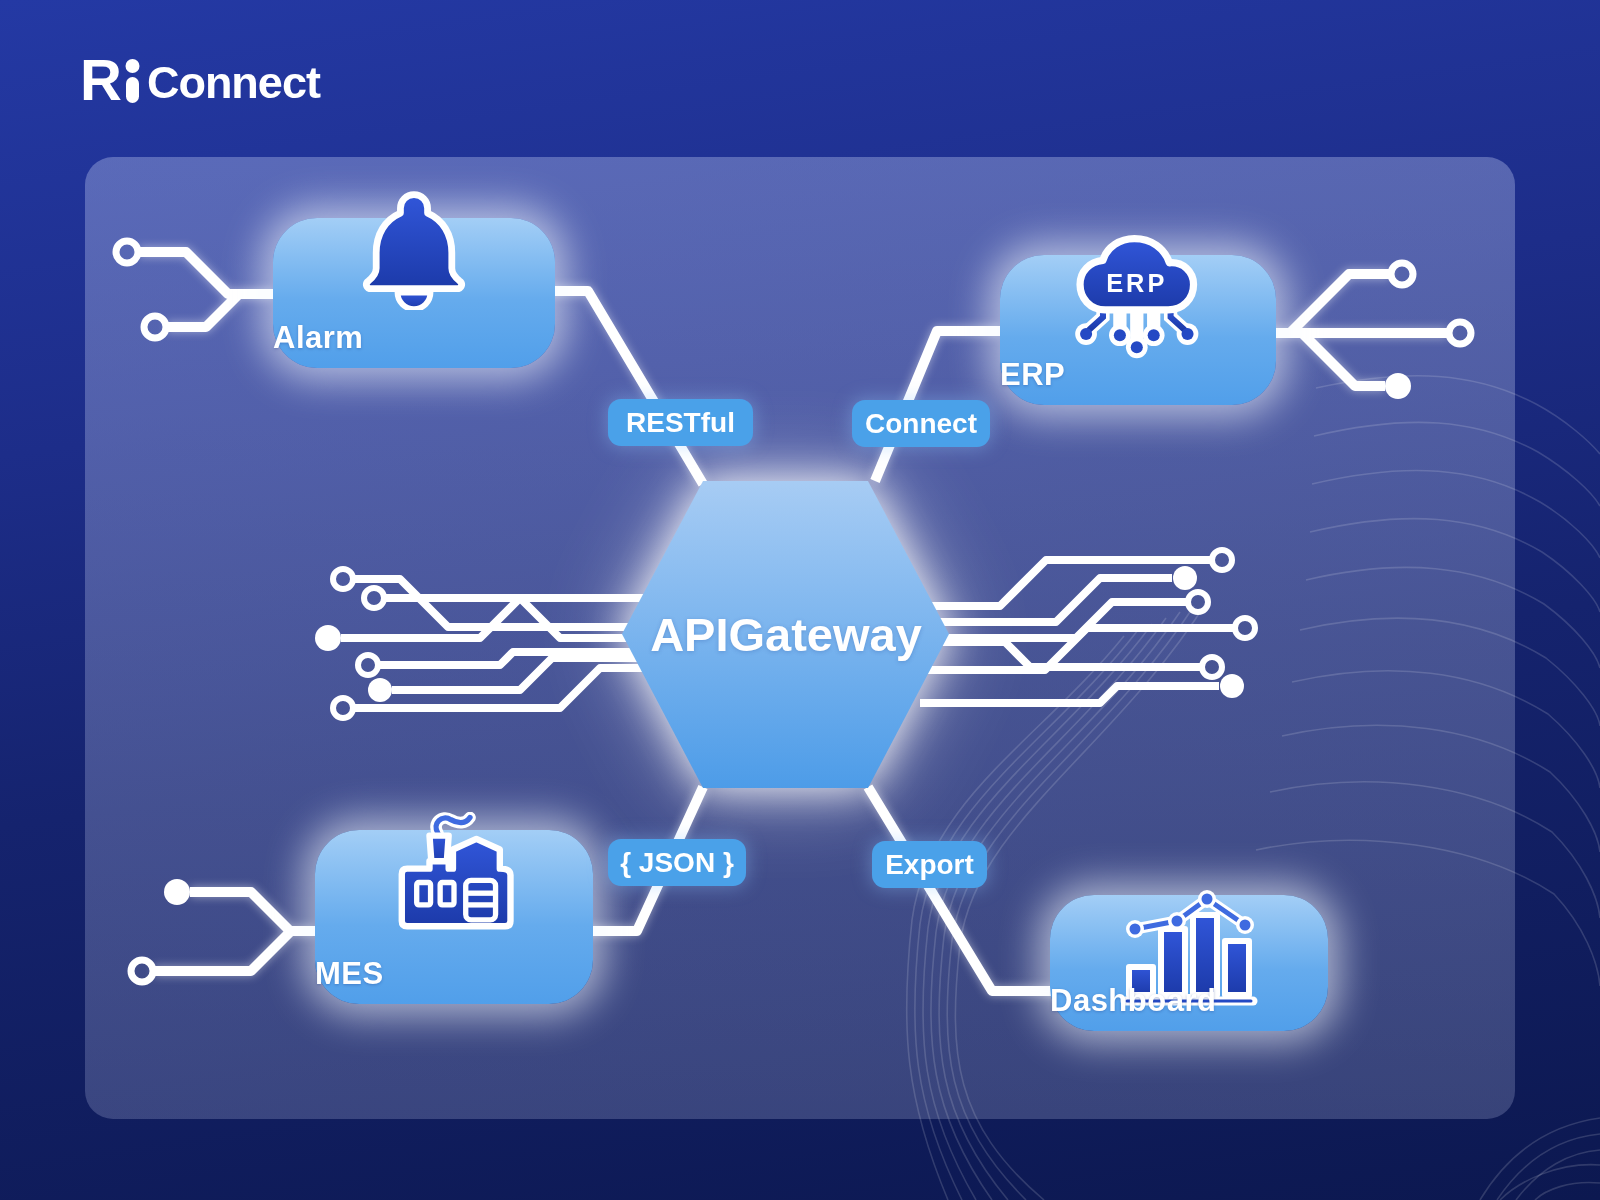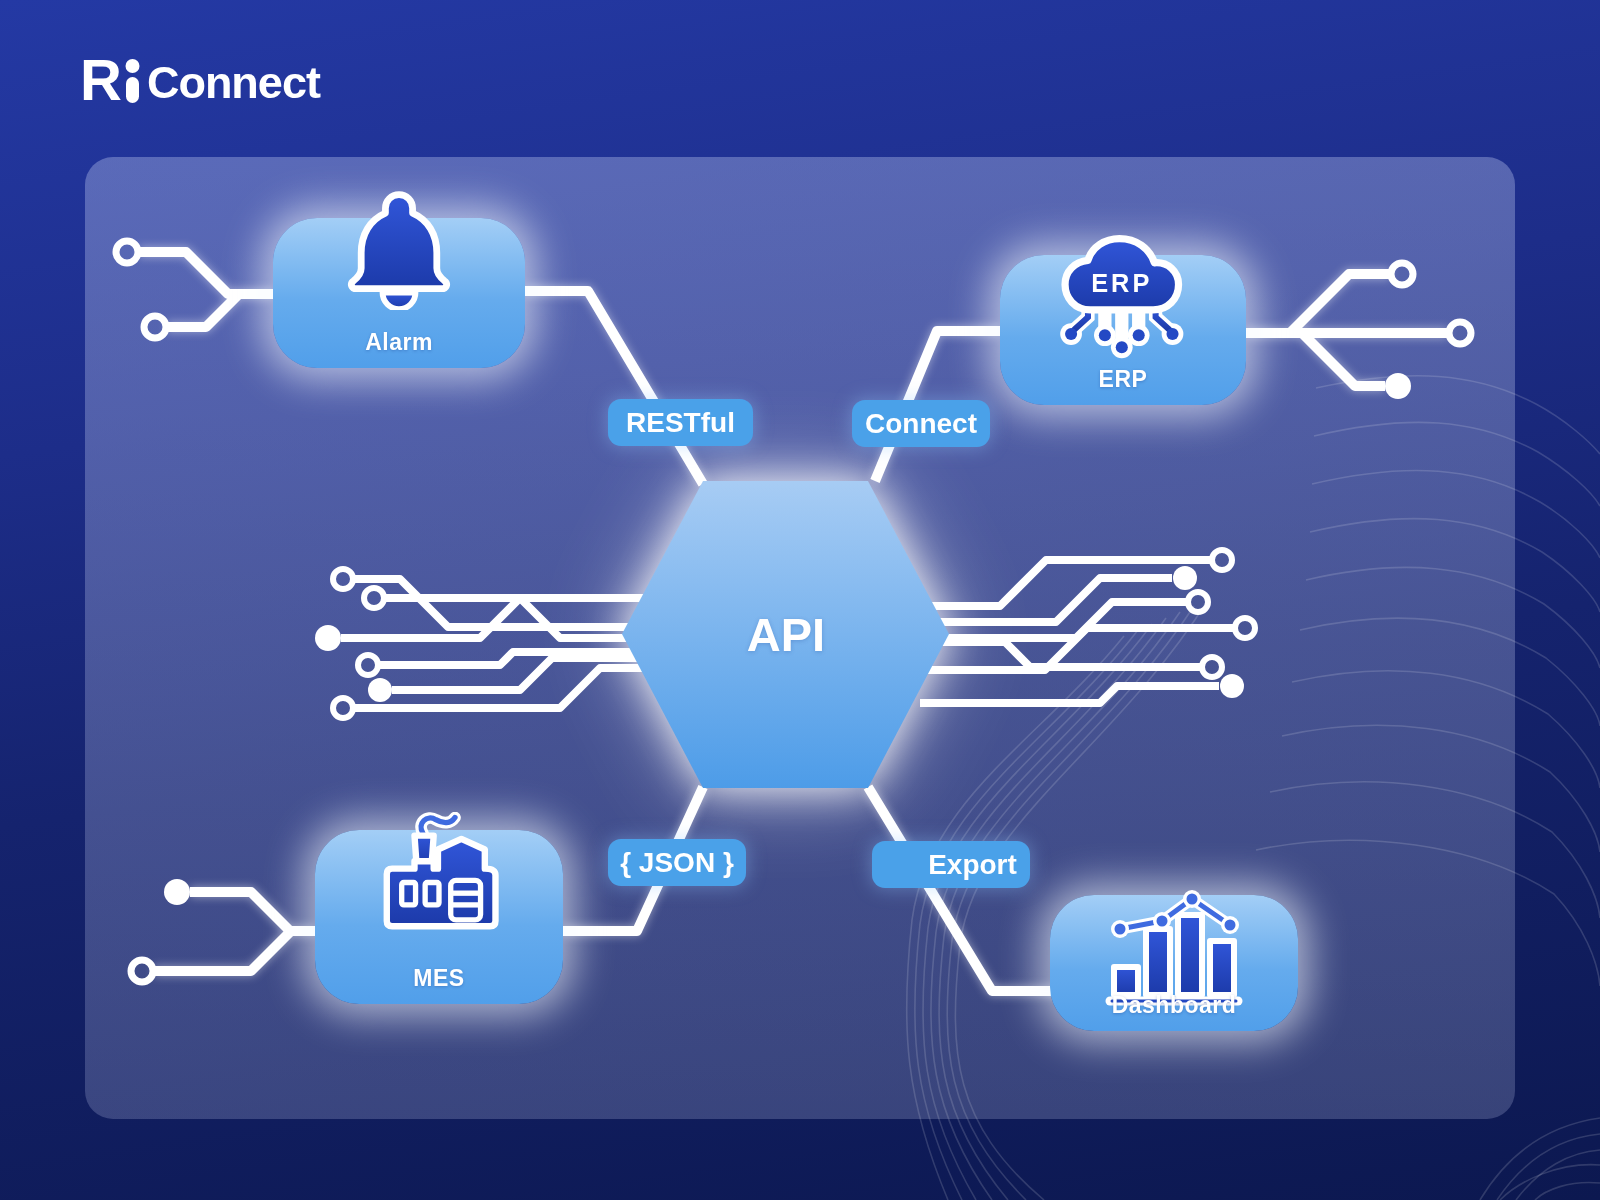--- a/index.html
+++ b/index.html
@@ -20,25 +20,26 @@
   }
   
   .wires{position:absolute;left:0;top:0;}
   .mainline{filter:drop-shadow(0 0 5px rgba(255,255,255,.45));}
   .hexagon{filter:drop-shadow(0 0 20px rgba(255,255,255,.85)) drop-shadow(0 0 40px rgba(255,255,255,.45));}
   
   .node{
     position:absolute;border-radius:44px;
     background:linear-gradient(180deg,#a3cef6 0%,#65abed 55%,#519fea 100%);
     box-shadow:0 0 38px 12px rgba(244,249,255,.6);
+    padding-left:30px;
   }
   .node-icon{position:absolute;left:50%;transform:translateX(-50%);line-height:0;}
   .node-label{
-    position:absolute;left:0;right:0;bottom:12px;text-align:center;
-    color:#fff;font-size:23px;font-weight:700;letter-spacing:.5px;
+    position:absolute;left:0;right:0;bottom:12px;
+    color:#fff;font-size:31px;font-weight:700;letter-spacing:.5px;
     text-shadow:0 1px 3px rgba(30,60,140,.35);
   }
   
   .pill{
     position:absolute;height:47px;border-radius:13px;background:#4aa1e9;
     display:flex;align-items:center;justify-content:center;
     color:#fff;font-size:28px;font-weight:700;
     box-shadow:0 0 18px 2px rgba(150,200,255,.35);
   }
   
@@ -284,19 +285,20 @@
             <circle cx="126" cy="40" r="5.5"></circle>
         </g>
       </svg>
     </div>
     <div class="node-label">Dashboard</div>
   </div>
 
   <div class="pill" style="left:608px;top:399px;width:145px;">RESTful</div>
   <div class="pill" style="left:852px;top:400px;width:138px;">Connect</div>
   <div class="pill" style="left:608px;top:839px;width:138px;">{ JSON }</div>
-  <div class="pill" style="left:872px;top:841px;width:115px;padding-left:43px;">Export</div>
+  <div class="pill" style="left:872px;top:841px;width:115px;">Export</div>
 
   <div class="hex-label">
     <div>API</div>
+    <div>Gateway</div>
   </div>
 
 </div>
 
 </body></html>

